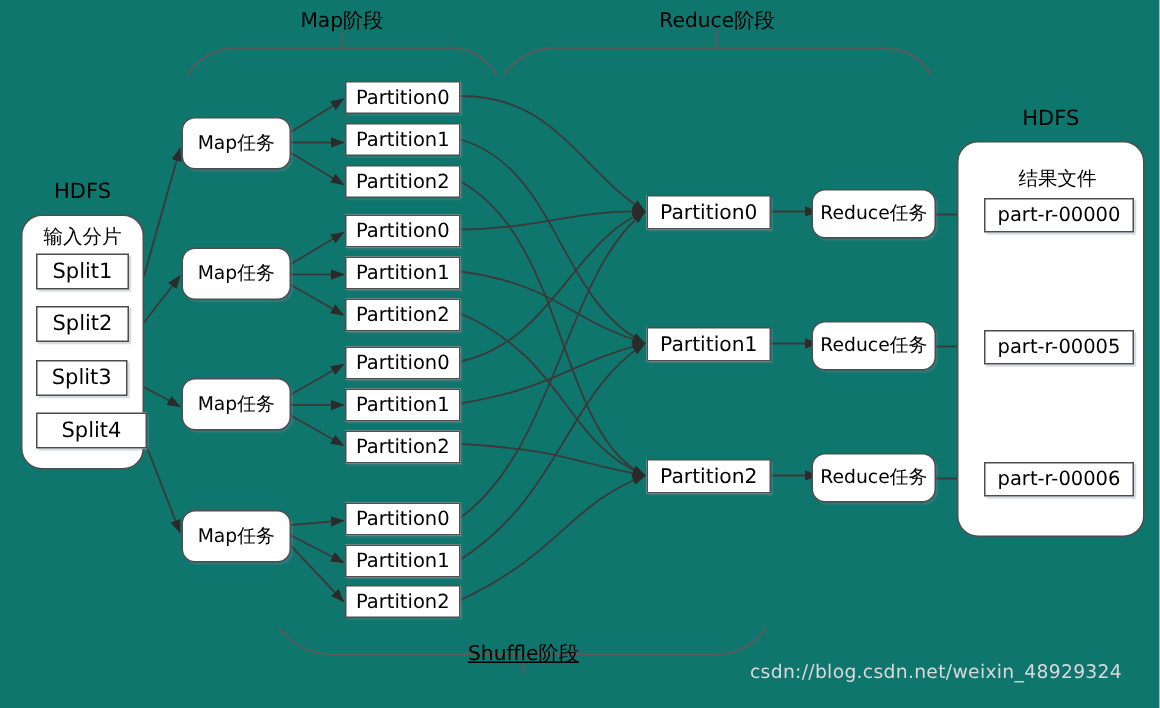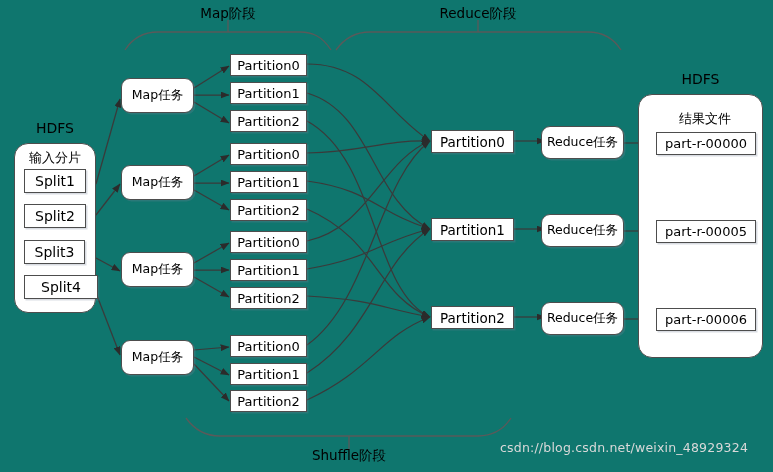--- a/index.html
+++ b/index.html
@@ -161,21 +161,21 @@
     <g stroke="#5a5a5a" stroke-width="1.3" fill="none">
       <path d="M186,418 C196,432 208,436 220,436 L478,436 C490,436 502,432 511,418"></path>
       <path d="M349,436 L349,449"></path>
     </g>
   </svg>
 
   <div class="stage-label" style="left:168px; top:5px; width:120px;">Map阶段</div>
 
   <div class="stage-label" style="left:413px; top:5px; width:130px;">Reduce阶段</div>
 
-  <div class="stage-label" style="left:289px; top:447px; width:120px;">Shuffle阶段</div>
+  <div class="stage-label" style="left:289px; top:427px; width:120px;text-decoration:underline;">Shuffle阶段</div>
 
   <div class="caption hdfs-title" style="left:15px; top:120px; width:80px;">HDFS</div>
 
   <div class="hdfs-box" style="left:14px; top:143px; width:82px; height:170px;"></div>
 
   <div class="caption inner-title" style="left:15px; top:149px; width:80px;">输入分片</div>
 
   <div class="node rect split-cell" style="left:24px; top:169px; width:62px; height:24px;">Split1</div>
   <div class="node rect split-cell" style="left:24px; top:204px; width:62px; height:24px;">Split2</div>
   <div class="node rect split-cell" style="left:24px; top:240px; width:61px; height:24px;">Split3</div>

